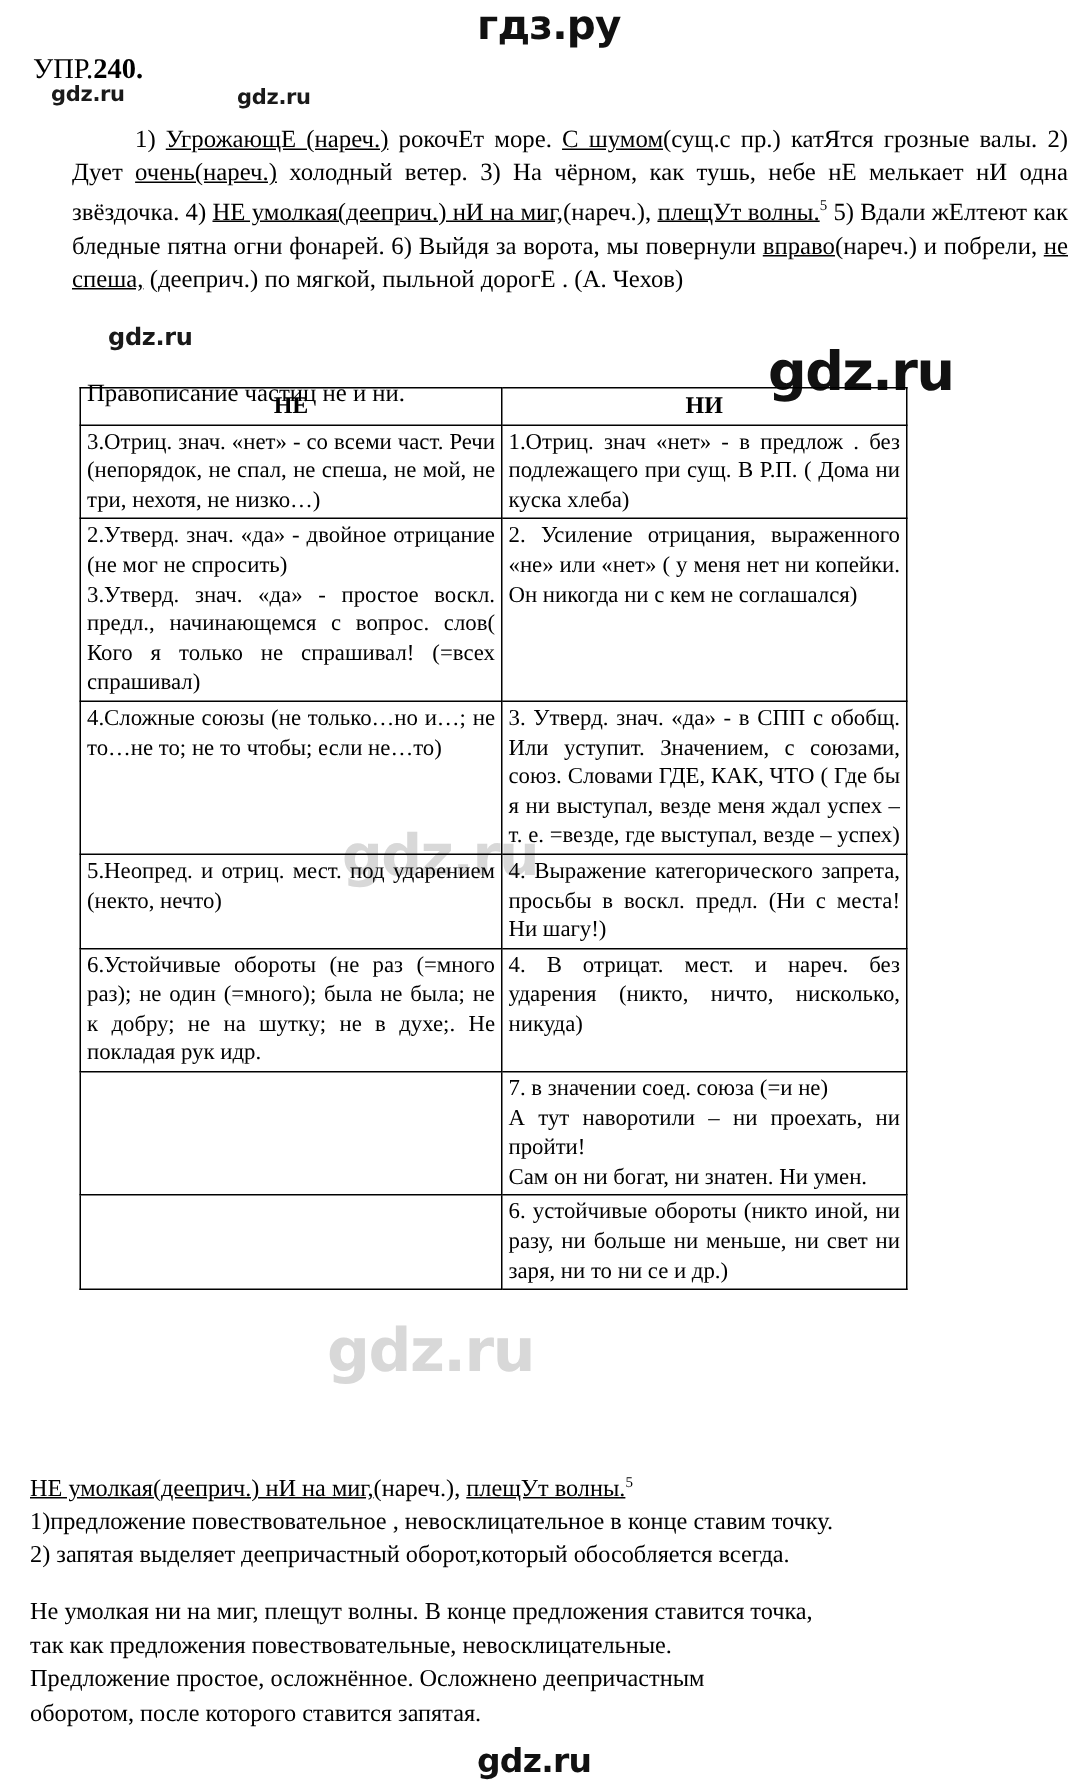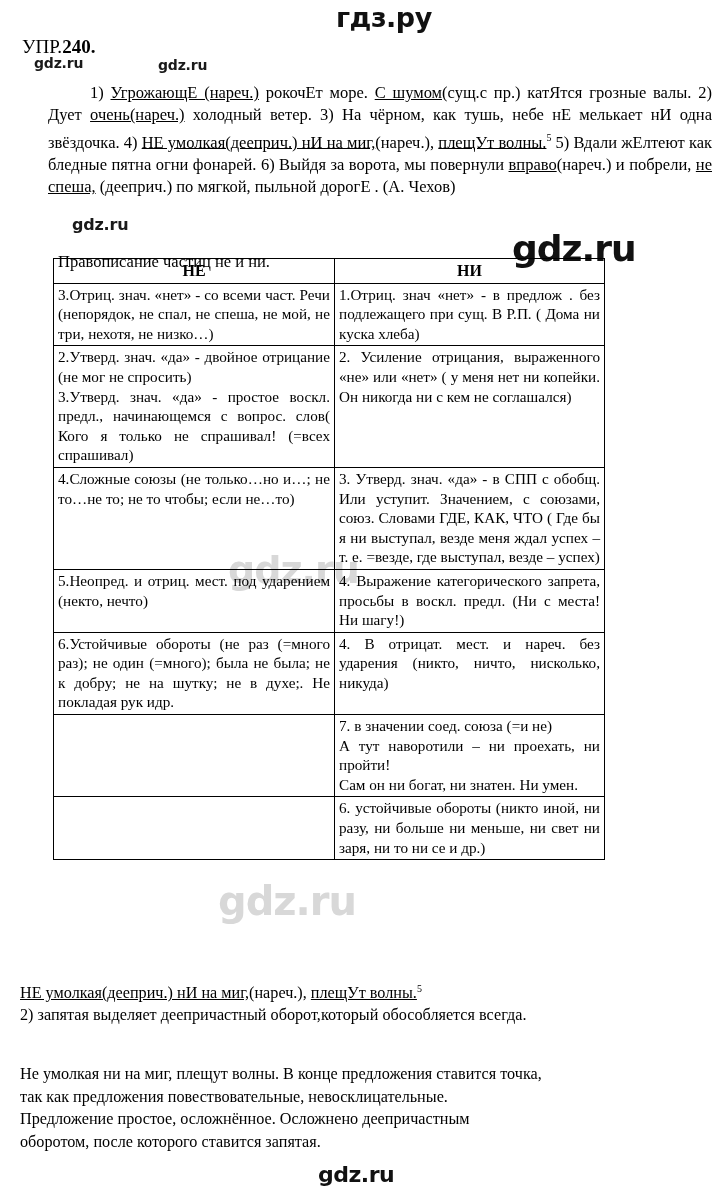--- a/index.html
+++ b/index.html
@@ -20,21 +20,21 @@
   
   .wm {
     position: absolute;
     font-family: "DejaVu Sans", "Liberation Sans", sans-serif;
     font-weight: bold;
     color: #111111;
     white-space: nowrap;
     pointer-events: none;
     user-select: none;
   }
-  .wm-top       { top: 2px;   left: 336px; font-size: 27px; letter-spacing: -0.5px; }
+  .wm-top       { top: 2px;   left: 318px; font-size: 27px; letter-spacing: -0.5px; }
   .wm-small-a   { top: 55px;  left: 34px;  font-size: 14px; color: #1a1a1a; letter-spacing: -0.2px;}
   .wm-small-b   { top: 57px;  left: 158px; font-size: 14px; color: #1a1a1a; letter-spacing: -0.2px;}
   .wm-small-c   { top: 215px; left: 72px;  font-size: 16px; color: #1a1a1a; letter-spacing: -0.2px;}
   .wm-mid       { top: 228px; left: 512px; font-size: 36px; letter-spacing: -1px; }
   .wm-table-a   { top: 548px; left: 228px; font-size: 38px; color: #d8d8d8; letter-spacing: -1px; }
   .wm-table-b   { top: 878px; left: 218px; font-size: 40px; color: #d8d8d8; letter-spacing: -1px; }
   .wm-bottom    { top: 1162px; left: 318px; font-size: 22px; letter-spacing: -0.5px; }
 
   
   .page { position: absolute; inset: 0; }
@@ -185,20 +185,21 @@
       </tr>
       <tr>
         <td class="empty">&nbsp;</td>
         <td class="cell-just">6. устойчивые обороты  (никто иной, ни разу, ни больше ни меньше, ни свет ни заря, ни то ни се и др.)</td>
       </tr>
     </tbody>
   </table>
 
   <div class="analysis">
     <span class="line head"><span class="u">НЕ умолкая(дееприч.) нИ на миг,</span><span>(нареч.), </span><span class="u">плещУт волны.</span><sup class="sup5">5</sup></span>
+    <span class="line">1)предложение повествовательное , невосклицательное в конце ставим точку.</span>
     <span class="line">2) запятая выделяет деепричастный оборот,который обособляется всегда.</span>
   </div>
 
   <div class="summary">
     <span class="line">Не умолкая ни на миг, плещут волны. В конце предложения ставится точка,</span>
     <span class="line">так как предложения повествовательные, невосклицательные.</span>
     <span class="line">Предложение простое, осложнённое. Осложнено деепричастным</span>
     <span class="line">оборотом, после которого ставится запятая.</span>
   </div>
 

